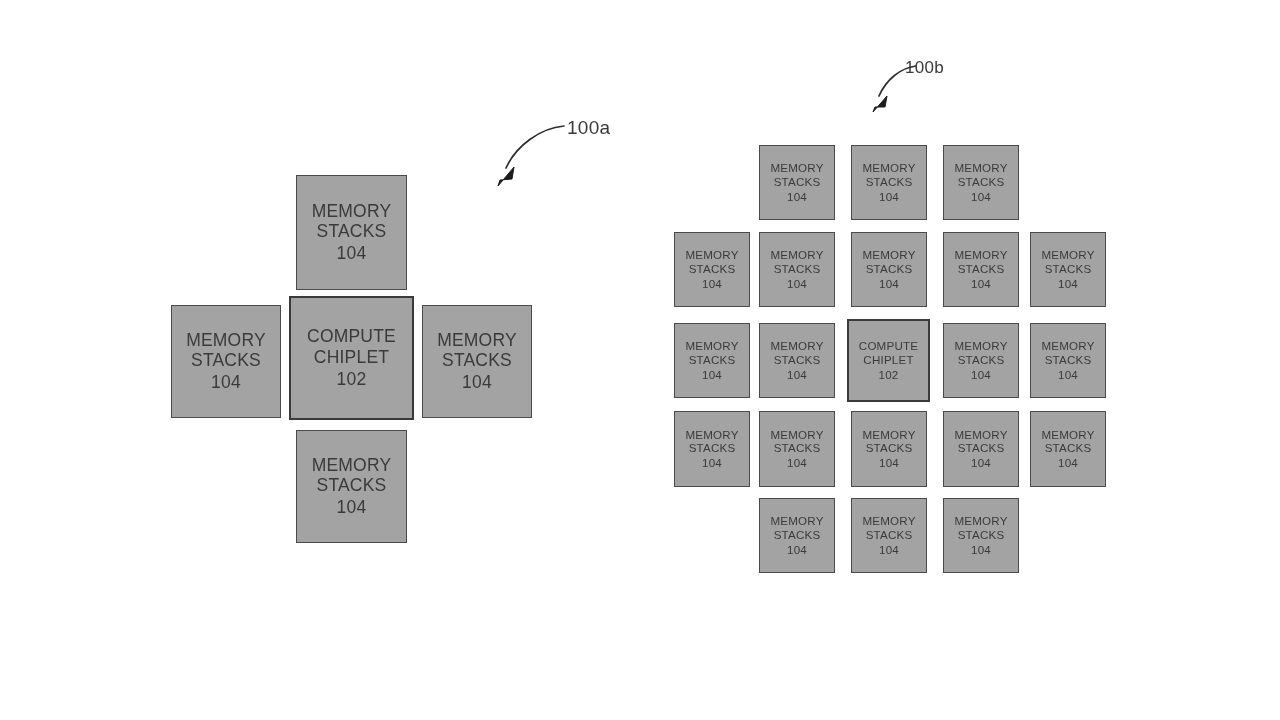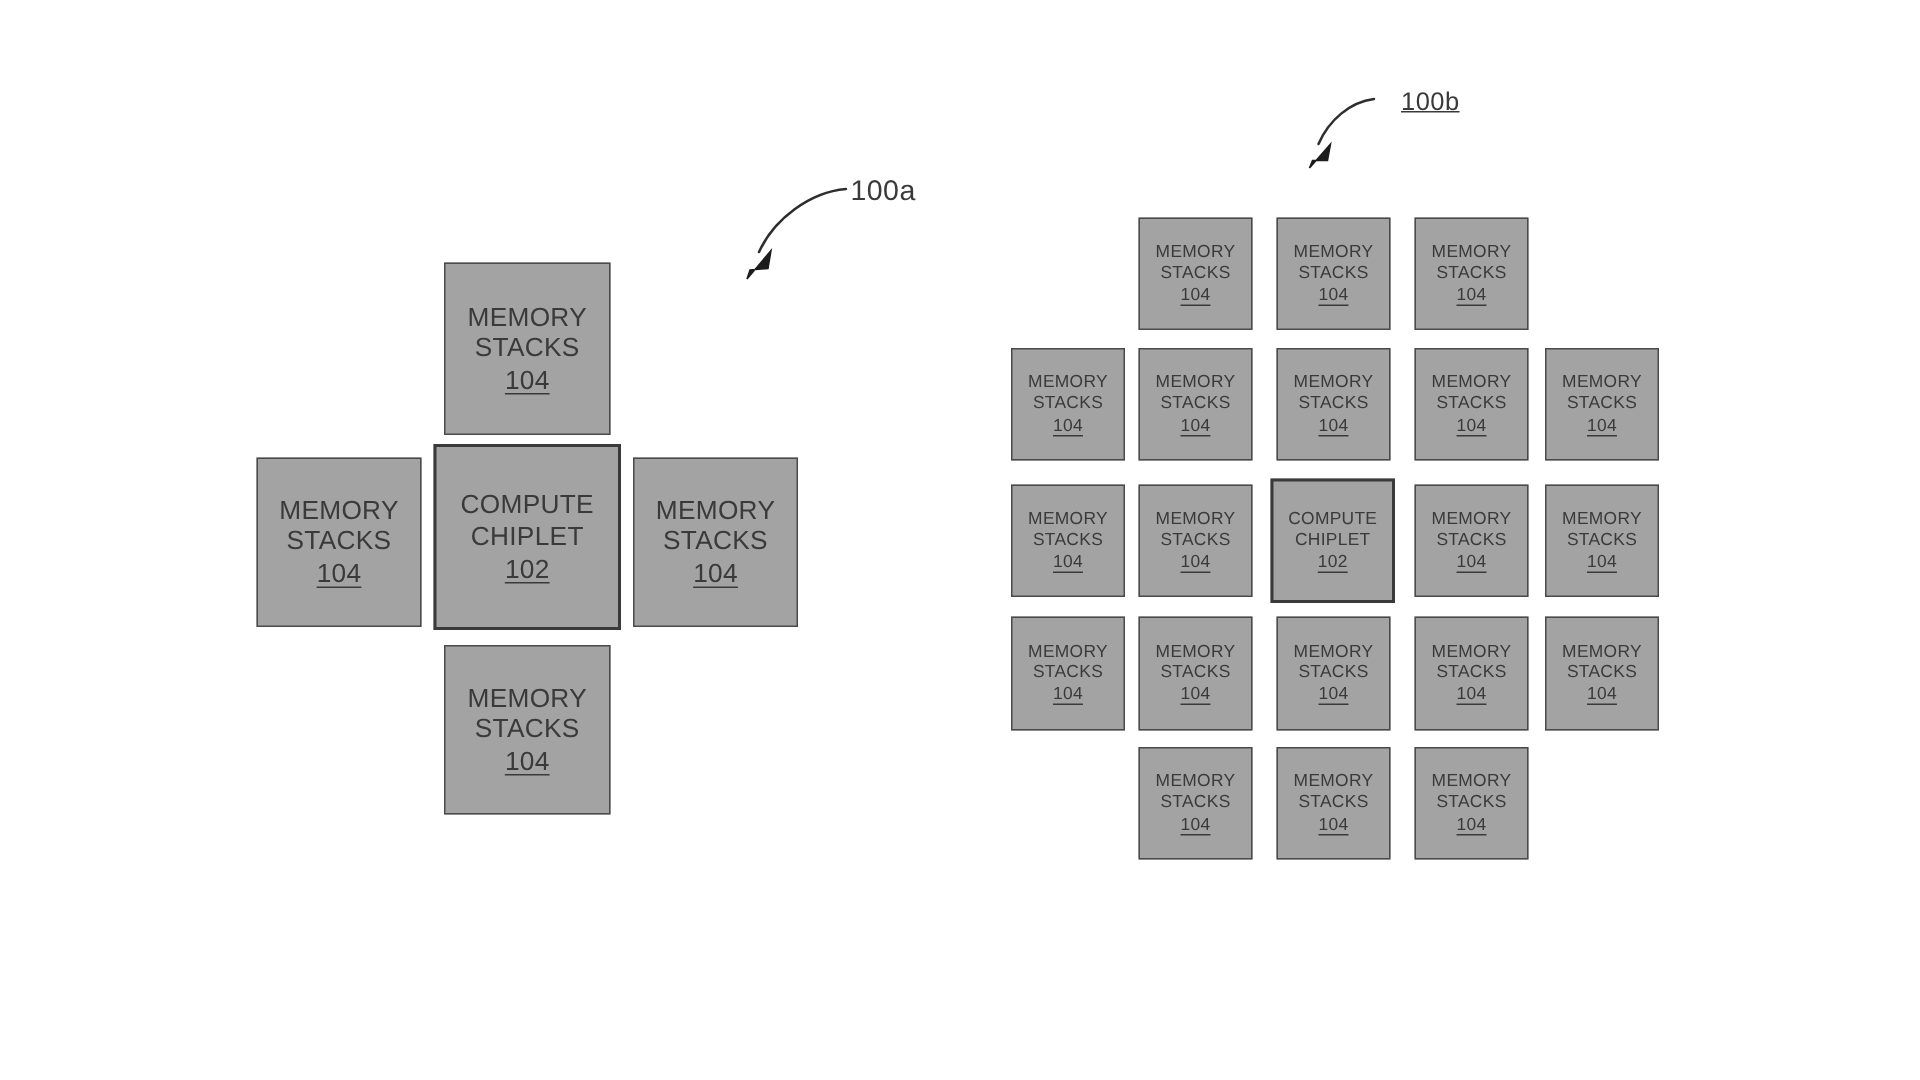--- a/index.html
+++ b/index.html
@@ -39,21 +39,20 @@
     letter-spacing: 0.2px;
     color: #3a3a3a;
   }
   .blk .ln {
     display: block;
     white-space: nowrap;
     line-height: 1.16;
   }
   .blk .ref {
     display: inline-block;
-    text-decoration: underline;
     text-underline-offset: 2.5px;
     text-decoration-thickness: 1.4px;
     margin-top: 2px;
     line-height: 1.2;
     text-align: right;
   }
 
   
   .fig-a .blk {
     font-size: 17.5px;
@@ -243,15 +242,15 @@
         <span class="ln">MEMORY</span>
         <span class="ln">STACKS</span>
         <span class="ref">104</span>
       </div>
     </div>
 
   <svg class="arrow-svg" style="left:866px; top:62px;" width="60" height="60" viewBox="0 0 60 60">
     <path class="curve" d="M 50 4 C 34 6, 20 18, 13 34"></path>
     <polygon class="head" points="7,50 21,34 19,45 9,45"></polygon>
   </svg>
-  <div class="callout-label small" style="left:934px; top:58px;text-decoration:underline;">100b</div>
+  <div class="callout-label small" style="left:905px; top:58px;">100b</div>
 
 </div>
 
 </body></html>

